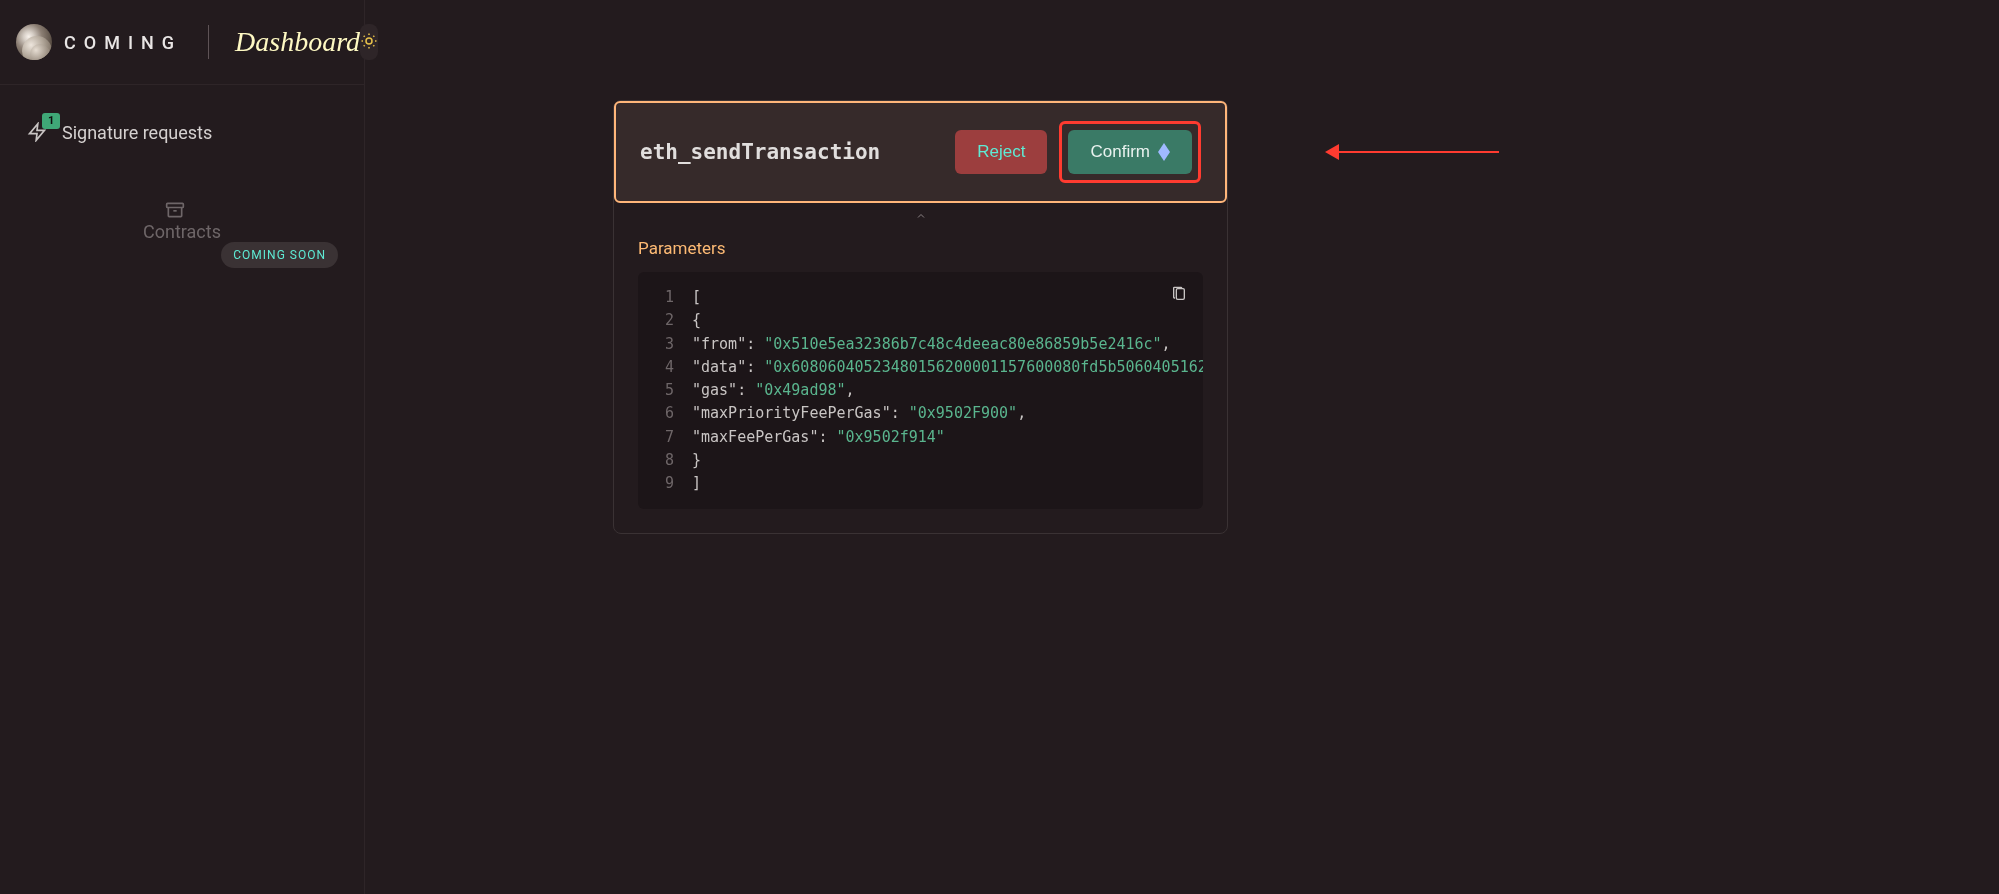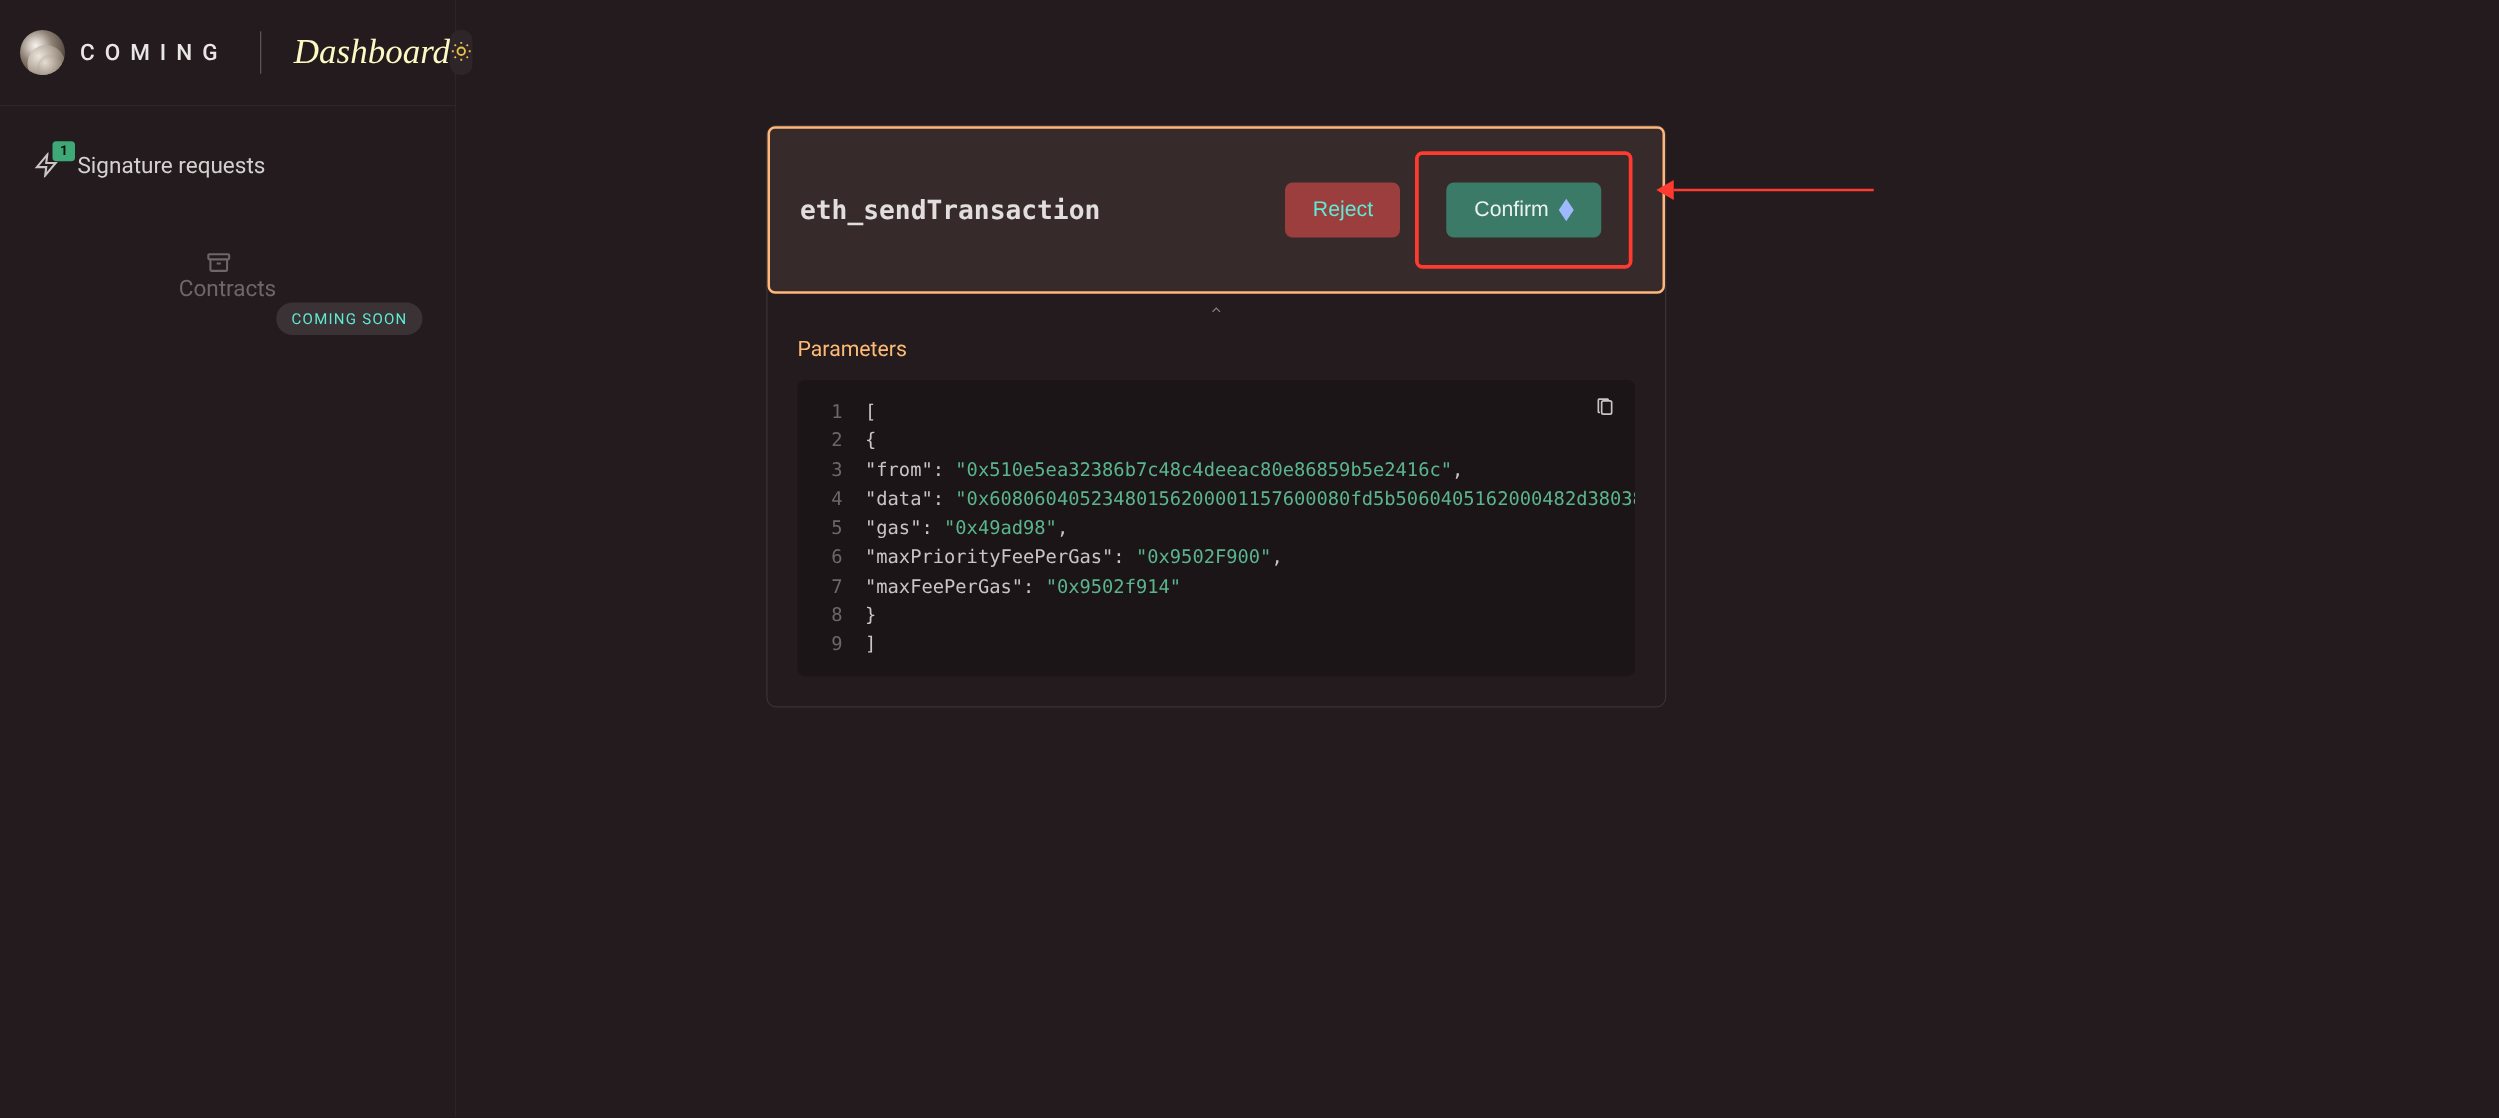--- a/index.html
+++ b/index.html
@@ -130,21 +130,21 @@
     }
     .main {
       flex: 1;
       position: relative;
       padding-top: 100px;
     }
     .card {
       position: absolute;
       left: 248px;
       top: 100px;
-      width: 720px;
+      width: 615px;
       border: 1px solid #3a3234;
       border-radius: 8px;
       background: #231b1e;
     }
     .card-head {
       border: 2px solid #ffb67a;
       border-radius: 6px;
       background: #362a2a;
       display: flex;
       align-items: center;
@@ -170,21 +170,21 @@
       cursor: pointer;
       display: flex;
       align-items: center;
       gap: 8px;
     }
     .btn-reject { background: #9c3e3e; color: #5eead4; }
     .btn-confirm { background: #3a7a66; color: #e9f2ef; }
     .confirm-highlight {
       border: 3px solid #ff3b30;
       border-radius: 6px;
-      padding: 22px;
+      padding: 6px;
       display: inline-flex;
     }
     .eth-diamond {
       width: 12px; height: 18px; position: relative;
     }
     .eth-diamond::before {
       content: ""; position: absolute; left: 0; top: 0;
       border-left: 6px solid transparent; border-right: 6px solid transparent;
       border-bottom: 9px solid #9fb9ff;
     }

